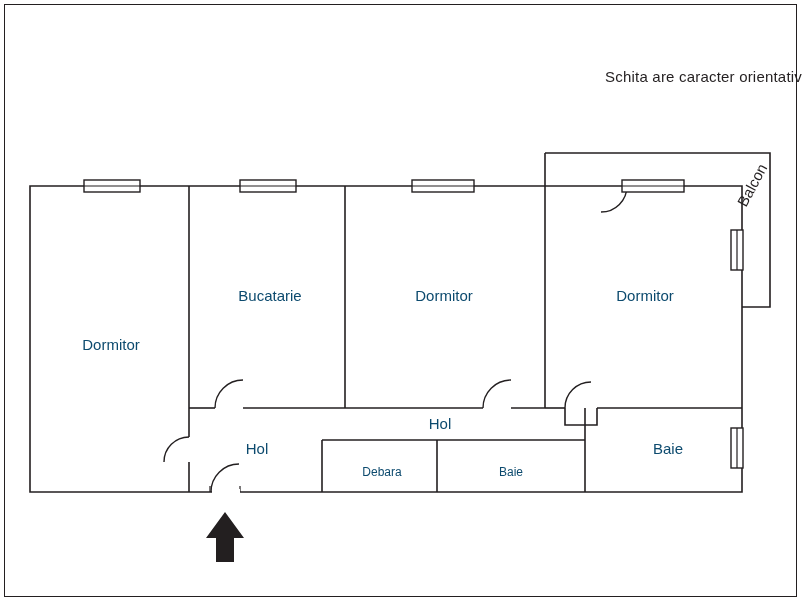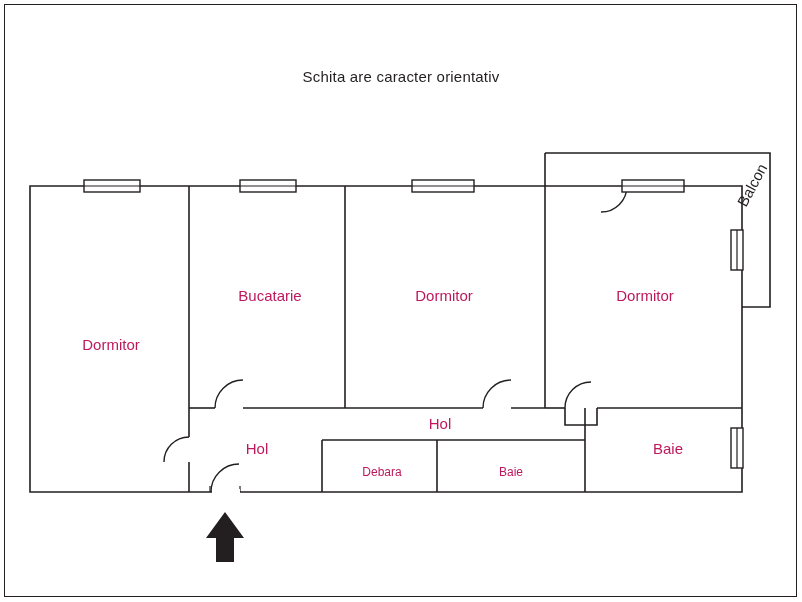--- a/index.html
+++ b/index.html
@@ -24,34 +24,34 @@
     width: 793px;
     height: 593px;
     border: 1px solid #231f20;
     box-sizing: border-box;
   }
   #caption {
     position: absolute;
     left: 0;
     top: 68px;
     width: 802px;
-    text-align: center;
+    text-align: right;
     font-size: 15px;
     color: #231f20;
     letter-spacing: 0.2px;
   }
   svg#plan {
     position: absolute;
     left: 0;
     top: 0;
   }
   .room-label {
     position: absolute;
     font-size: 15px;
-    color: #be185d;
+    color: #0c4a6e;
     white-space: nowrap;
     transform: translate(-50%, -50%);
   }
   .room-label.small {
     font-size: 12px;
   }
   #balcon-label {
     position: absolute;
     font-size: 15px;
     color: #231f20;

